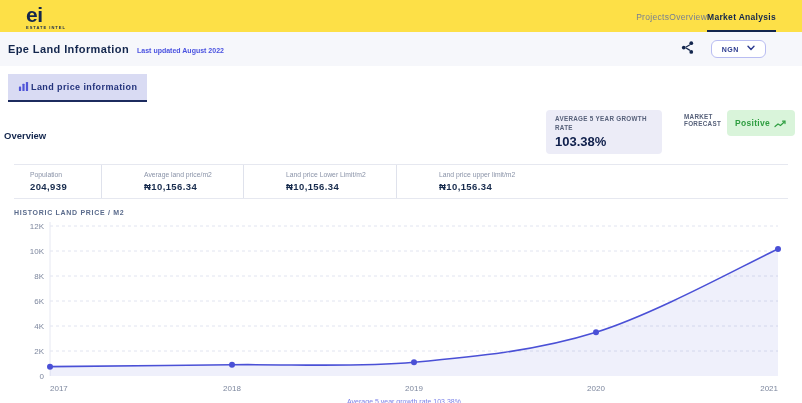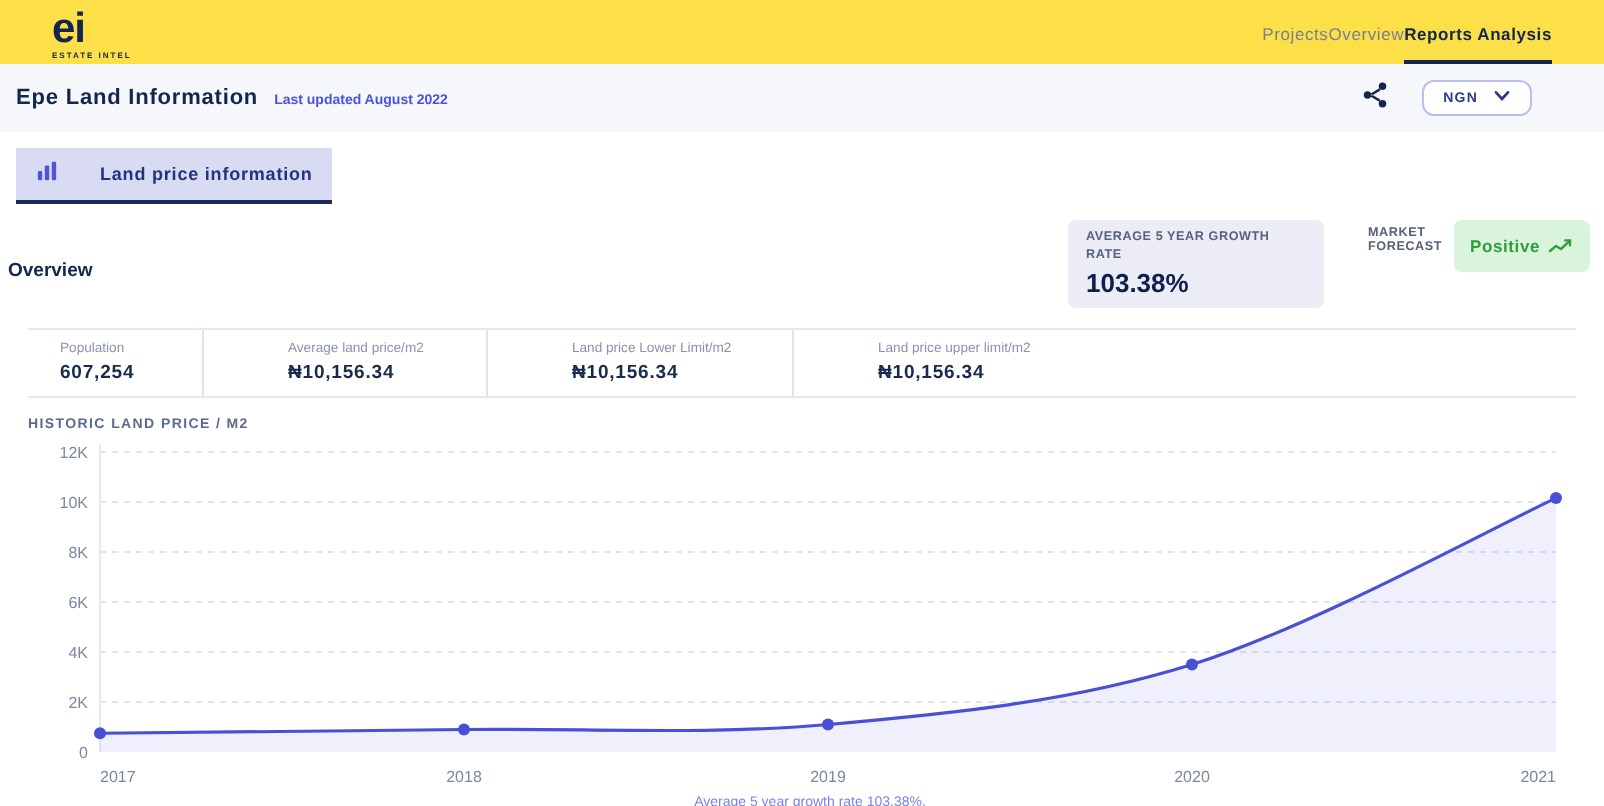--- a/index.html
+++ b/index.html
@@ -25,29 +25,29 @@
   .page-updated { font-size:7px; font-weight:bold; color:#4a52e0; }
   .ph-right { display:flex; align-items:center; gap:16px; }
   .share-btn { background:none; border:none; cursor:pointer; display:flex; }
   .currency-btn { display:flex; align-items:center; gap:8px; background:#fff;
     border:1px solid #b9bdf2; border-radius:6px; padding:4px 10px; cursor:pointer; }
   .currency-label { font-size:7px; font-weight:bold; color:#2b3a8f; letter-spacing:.6px; }
   .chev { font-size:8px; color:#2b3a8f; line-height:1; }
 
   
   .tabrow { padding:8px 8px 0 8px; }
-  .tab { display:inline-flex; align-items:center; gap:21px; background:#d9dbf3;
+  .tab { display:inline-flex; align-items:center; gap:2px; background:#d9dbf3;
     padding:4px 10px; cursor:pointer; border-bottom:2.5px solid #1c2b5e; }
   .tab-label { font-size:9px; font-weight:bold; color:#23337c; letter-spacing:.4px; }
 
   
   .overview-row { display:flex; align-items:flex-start; padding:8px 22px 4px 4px; }
   .overview-heading { font-size:9.5px; font-weight:bold; color:#13264d; margin-top:20px; }
   .ov-right { margin-left:auto; display:flex; gap:22px; align-items:flex-start; }
-  .growth-box { background:#ececf7; border-radius:4px; padding:5px 9px; width:128px; }
+  .growth-box { background:#ececf7; border-radius:4px; padding:5px 9px; width:116px; }
   .growth-label { font-size:6.3px; font-weight:bold; color:#57617a; letter-spacing:.3px; line-height:1.4; }
   .growth-value { font-size:13px; font-weight:bold; color:#0f1f4b; margin-top:1px; }
   .forecast { display:flex; flex-direction:row; gap:6px; width:96px; }
   .forecast-label { font-size:6.3px; font-weight:bold; color:#57617a; letter-spacing:.3px; margin-top:3px; }
   .forecast-badge { display:inline-flex; align-items:center; gap:4px; background:#d9f4da;
     border-radius:4px; padding:4px 8px; width:max-content; }
   .forecast-value { font-size:8.5px; font-weight:bold; color:#2f9e41; letter-spacing:.3px; }
 
   
   .stats-row { margin:6px 14px 0 14px; border-top:1px solid #e6e8f0; border-bottom:1px solid #e6e8f0;
@@ -78,21 +78,21 @@
 <div class="app">
 
   <header class="topbar">
     <div class="logo">
       <span class="logo-main">ei</span>
       <span class="logo-sub">ESTATE INTEL</span>
     </div>
     <nav class="nav">
       <a class="nav-item">Projects</a>
       <a class="nav-item">Overview</a>
-      <a class="nav-item active">Reports Analysis</a>
+      <a class="nav-item active">Market Analysis</a>
     </nav>
   </header>
 
   <div class="pagehead">
     <div class="ph-left">
       <span class="page-title">Epe Land Information</span>
       <span class="page-updated">Last updated August 2022</span>
     </div>
     <div class="ph-right">
       <button class="share-btn">
@@ -147,21 +147,21 @@
             </svg>
           </span>
         </div>
       </div>
     </div>
   </div>
 
   <div class="stats-row">
     <div class="stat stat-1">
       <div class="stat-label">Population</div>
-      <div class="stat-value">607,254</div>
+      <div class="stat-value">204,939</div>
     </div>
     <div class="stat stat-2">
       <div class="stat-label">Average land price/m2</div>
       <div class="stat-value">₦10,156.34</div>
     </div>
     <div class="stat stat-3">
       <div class="stat-label">Land price Lower Limit/m2</div>
       <div class="stat-value">₦10,156.34</div>
     </div>
     <div class="stat stat-4">

